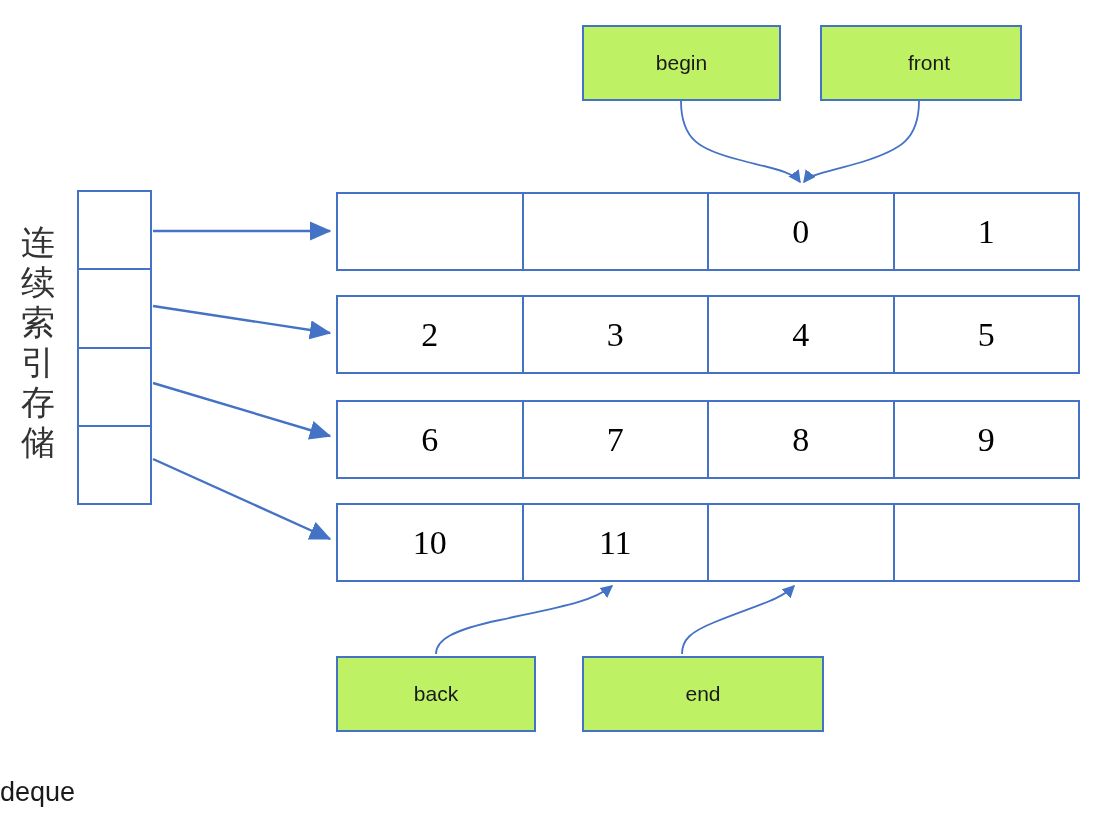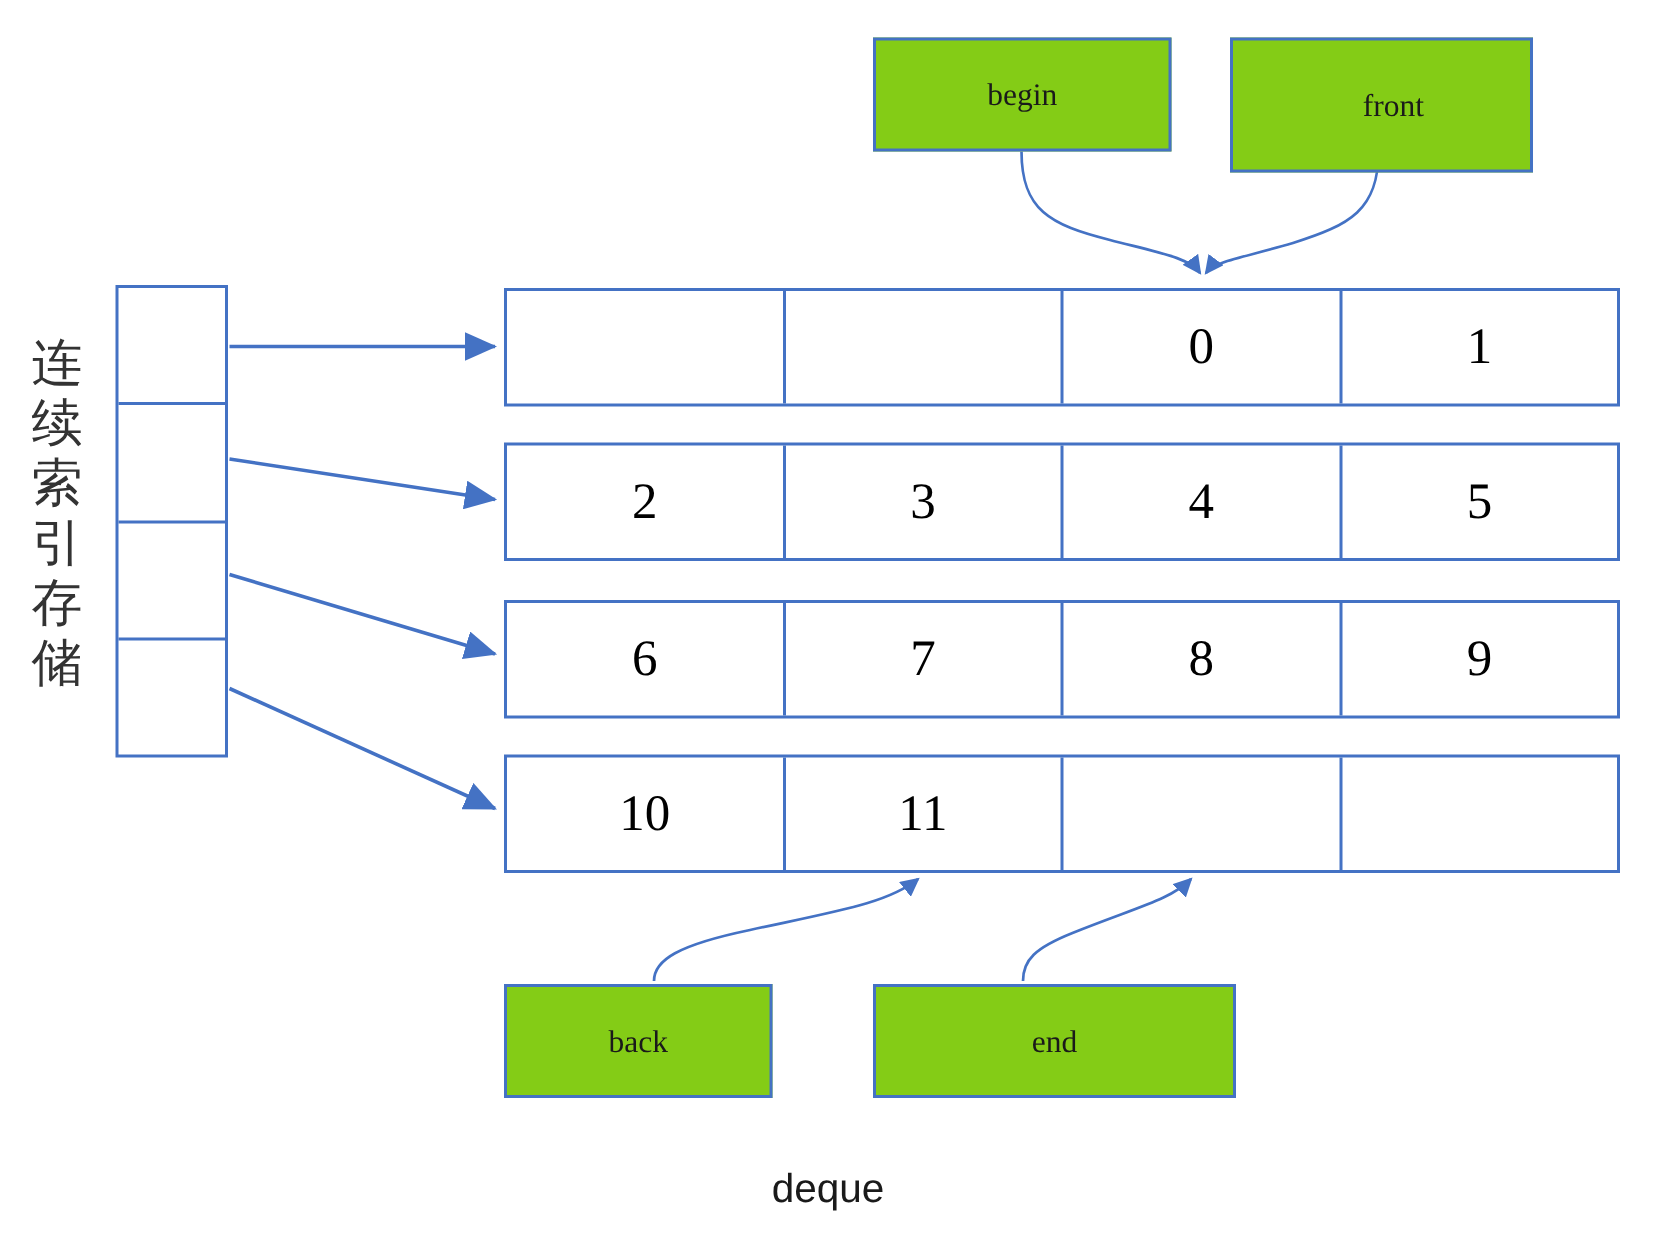--- a/index.html
+++ b/index.html
@@ -25,32 +25,32 @@
     left: 0; top: 0;
     width: 1104px;
     height: 832px;
     pointer-events: none;
   }
 
   
   .label-box {
     position: absolute;
     border: 2px solid #4472C4;
-    background: #84cc16;
+    background: #bef264;
     box-sizing: border-box;
     display: flex;
     align-items: center;
     justify-content: center;
-    font-family: Liberation Serif, serif;
+    font-family: Liberation Sans, sans-serif;
     font-size: 21px;
     color: #1a1a1a;
   }
   #box-begin { left: 582px; top: 25px;  width: 199px; height: 76px; }
-  #box-front { left: 820px; top: 25px;  width: 202px; height: 90px; padding-left: 16px; }
-  #box-back  { left: 336px; top: 656px; width: 179px; height: 76px; }
+  #box-front { left: 820px; top: 25px;  width: 202px; height: 76px; padding-left: 16px; }
+  #box-back  { left: 336px; top: 656px; width: 200px; height: 76px; }
   #box-end   { left: 582px; top: 656px; width: 242px; height: 76px; }
 
   
   #map-array {
     position: absolute;
     left: 77px;
     top: 190px;
     width: 75px;
     height: 315px;
     border: 2px solid #4472C4;
@@ -109,21 +109,21 @@
     letter-spacing: 0;
     white-space: pre-line;
   }
 
   
   #diagram-caption {
     position: absolute;
     left: 0;
     top: 777px;
     width: 1104px;
-    text-align: center;
+    text-align: left;
     font-family: "Liberation Sans", sans-serif;
     font-size: 27px;
     color: #1a1a1a;
   }
 </style>
 </head>
 <body>
 
 <div id="stage">
 

